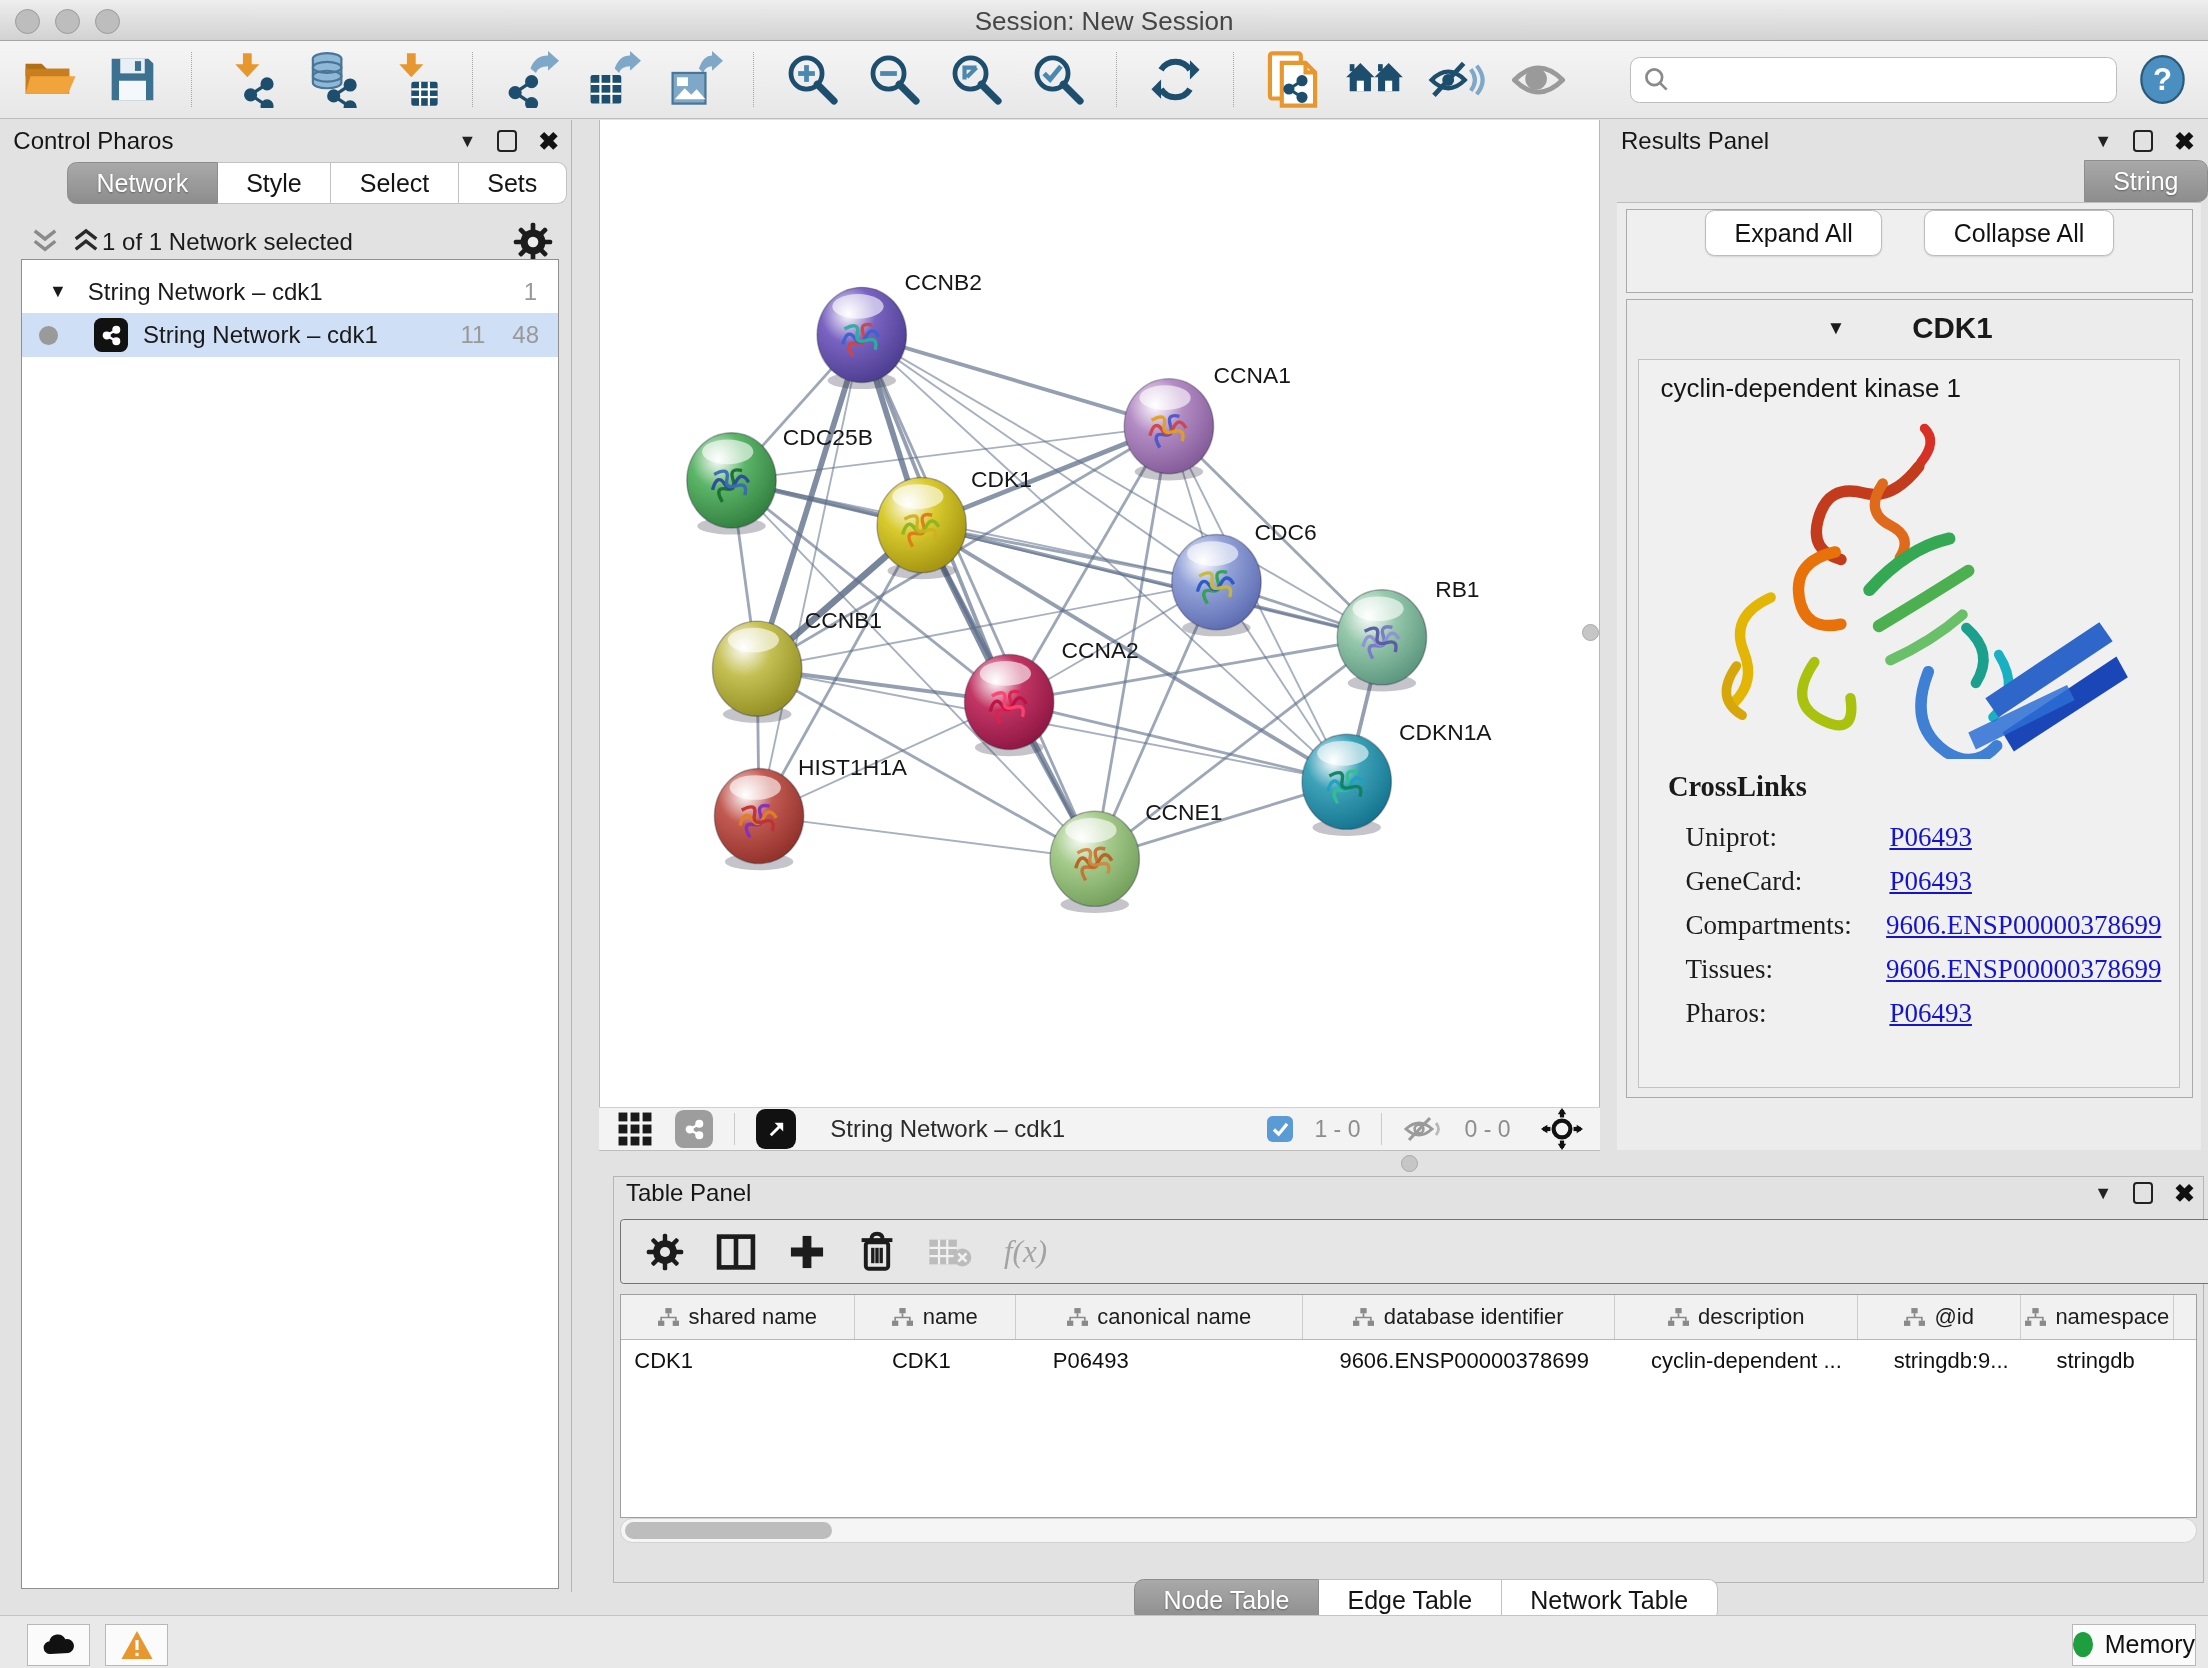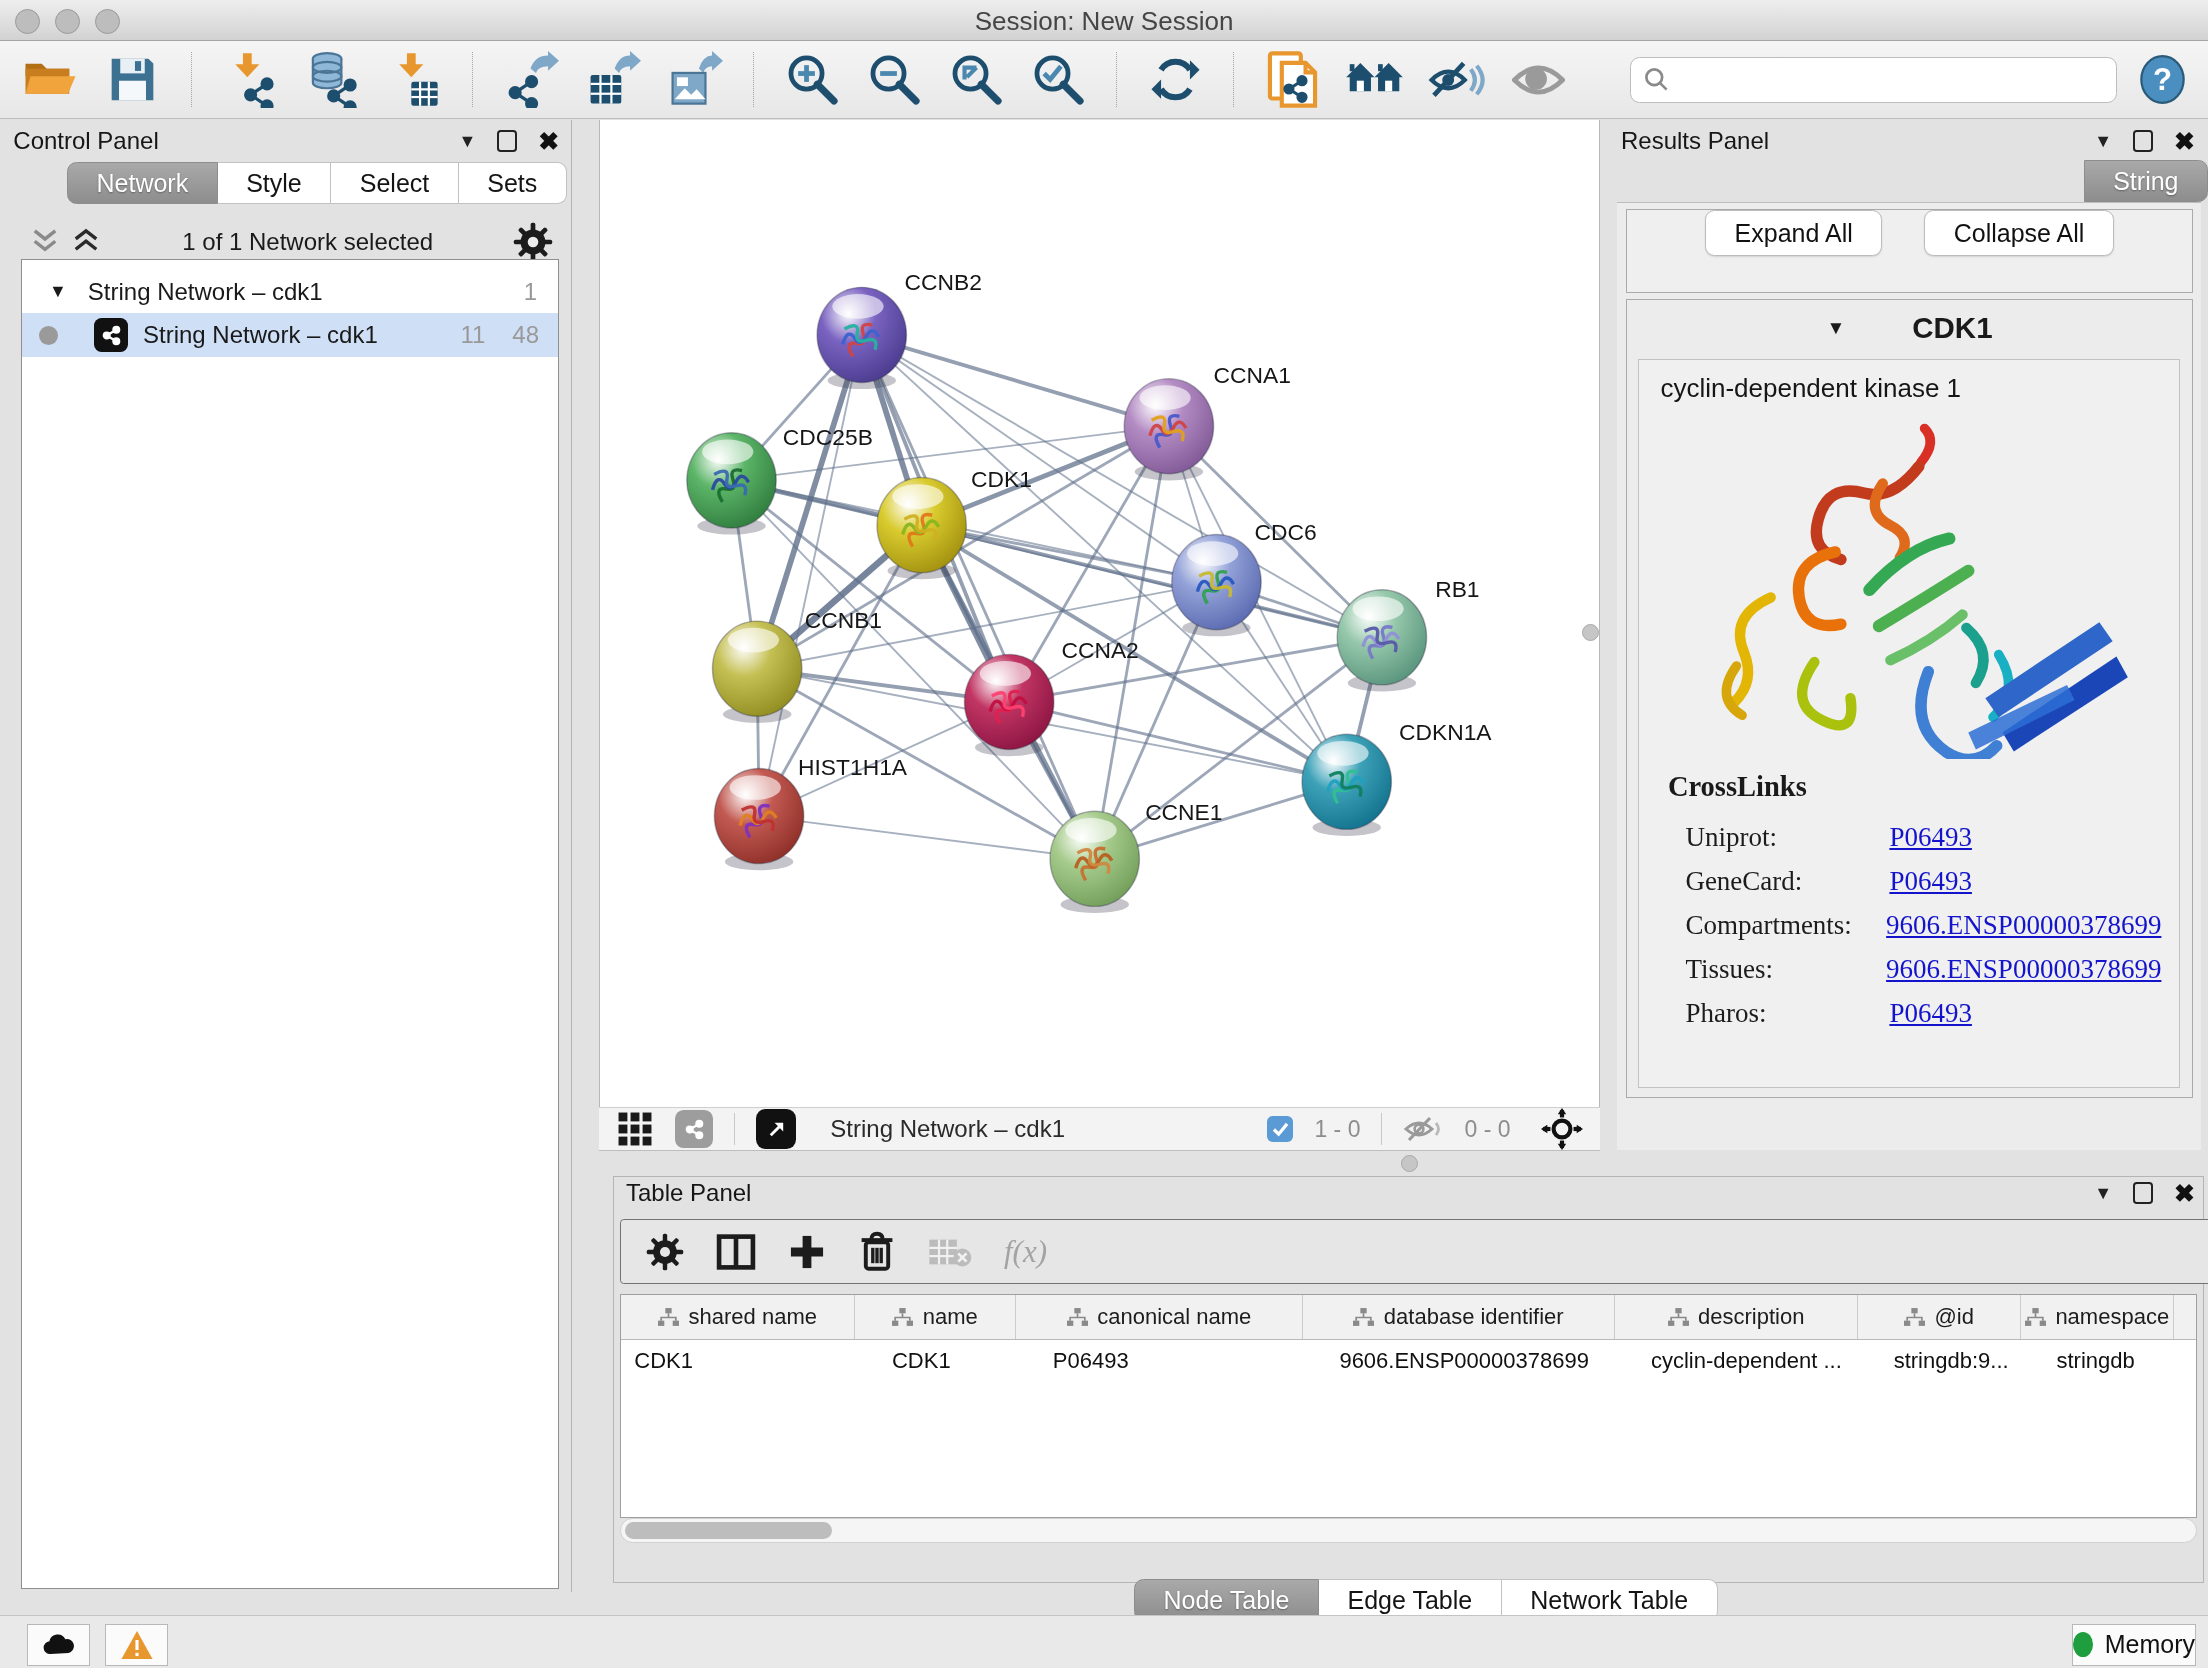--- a/index.html
+++ b/index.html
@@ -44,21 +44,21 @@
     padding:0 28.5px;box-sizing:border-box;}
   .seg .tab:first-child{border-left:1px solid #c2c2c2;border-radius:9.5px 0 0 9.5px;}
   .seg .tab:last-child{border-radius:0 9.5px 9.5px 0;}
   .seg .tab.active{background:linear-gradient(#a9a9a9,#8d8d8d);color:#fff;border-color:#8d8d8d;
     text-shadow:0 1px 1.9px rgba(0,0,0,.35);}
 
   
   .cp-header{left:13.3px;top:127px;width:546px;display:flex;justify-content:space-between;align-items:center;}
   .cp-tabs{left:67px;top:162px;}
   .cp-selbar{left:21px;top:217px;width:538px;height:49px;display:flex;align-items:center;}
-  .cp-selbar .status{flex:1;text-align:center;font-size:24px;}
+  .cp-selbar .status{flex:1;font-size:24px;}
   .tree-box{left:21px;top:259px;width:536px;height:1328px;background:#fff;border:1.9px solid #8f8f8f;}
   .tree-row{position:absolute;left:0;width:100%;height:44px;display:flex;align-items:center;box-sizing:border-box;}
   .tree-row .lbl{font-size:24px;}
   .tree-row .cnt{color:#999;font-size:24px;}
   .row-selected{background:#cfdff6;}
   .share-badge{width:34px;height:34px;background:#111;border-radius:7.6px;
     display:flex;align-items:center;justify-content:center;}
 
   
   .net-canvas{left:599px;top:120px;width:999px;height:987px;background:#fff;
@@ -315,21 +315,21 @@
   </div>
   <div class="tb-btn" style="width:53px">
     <svg width="49" height="49" viewBox="0 0 44 44">
       <ellipse cx="22" cy="22" rx="19" ry="21" fill="#4a8fc0" stroke="#2b5b7a" stroke-width="2"></ellipse>
       <text x="22" y="31" text-anchor="middle" font-size="28" font-weight="bold" fill="#fff" font-family="Liberation Sans,sans-serif">?</text>
     </svg>
   </div>
 </div>
 
 <div class="abs cp-header">
-  <span class="panel-title">Control Panel</span>
+  <span class="panel-title">Control Pharos</span>
   <span class="ph-icons">
     <span class="ph-tri">▼</span>
     <span class="ph-box"></span>
     <span class="ph-x">✖</span>
   </span>
 </div>
 <div class="abs cp-tabs seg">
   <div class="tab active">Network</div>
   <div class="tab">Style</div>
   <div class="tab">Select</div>

